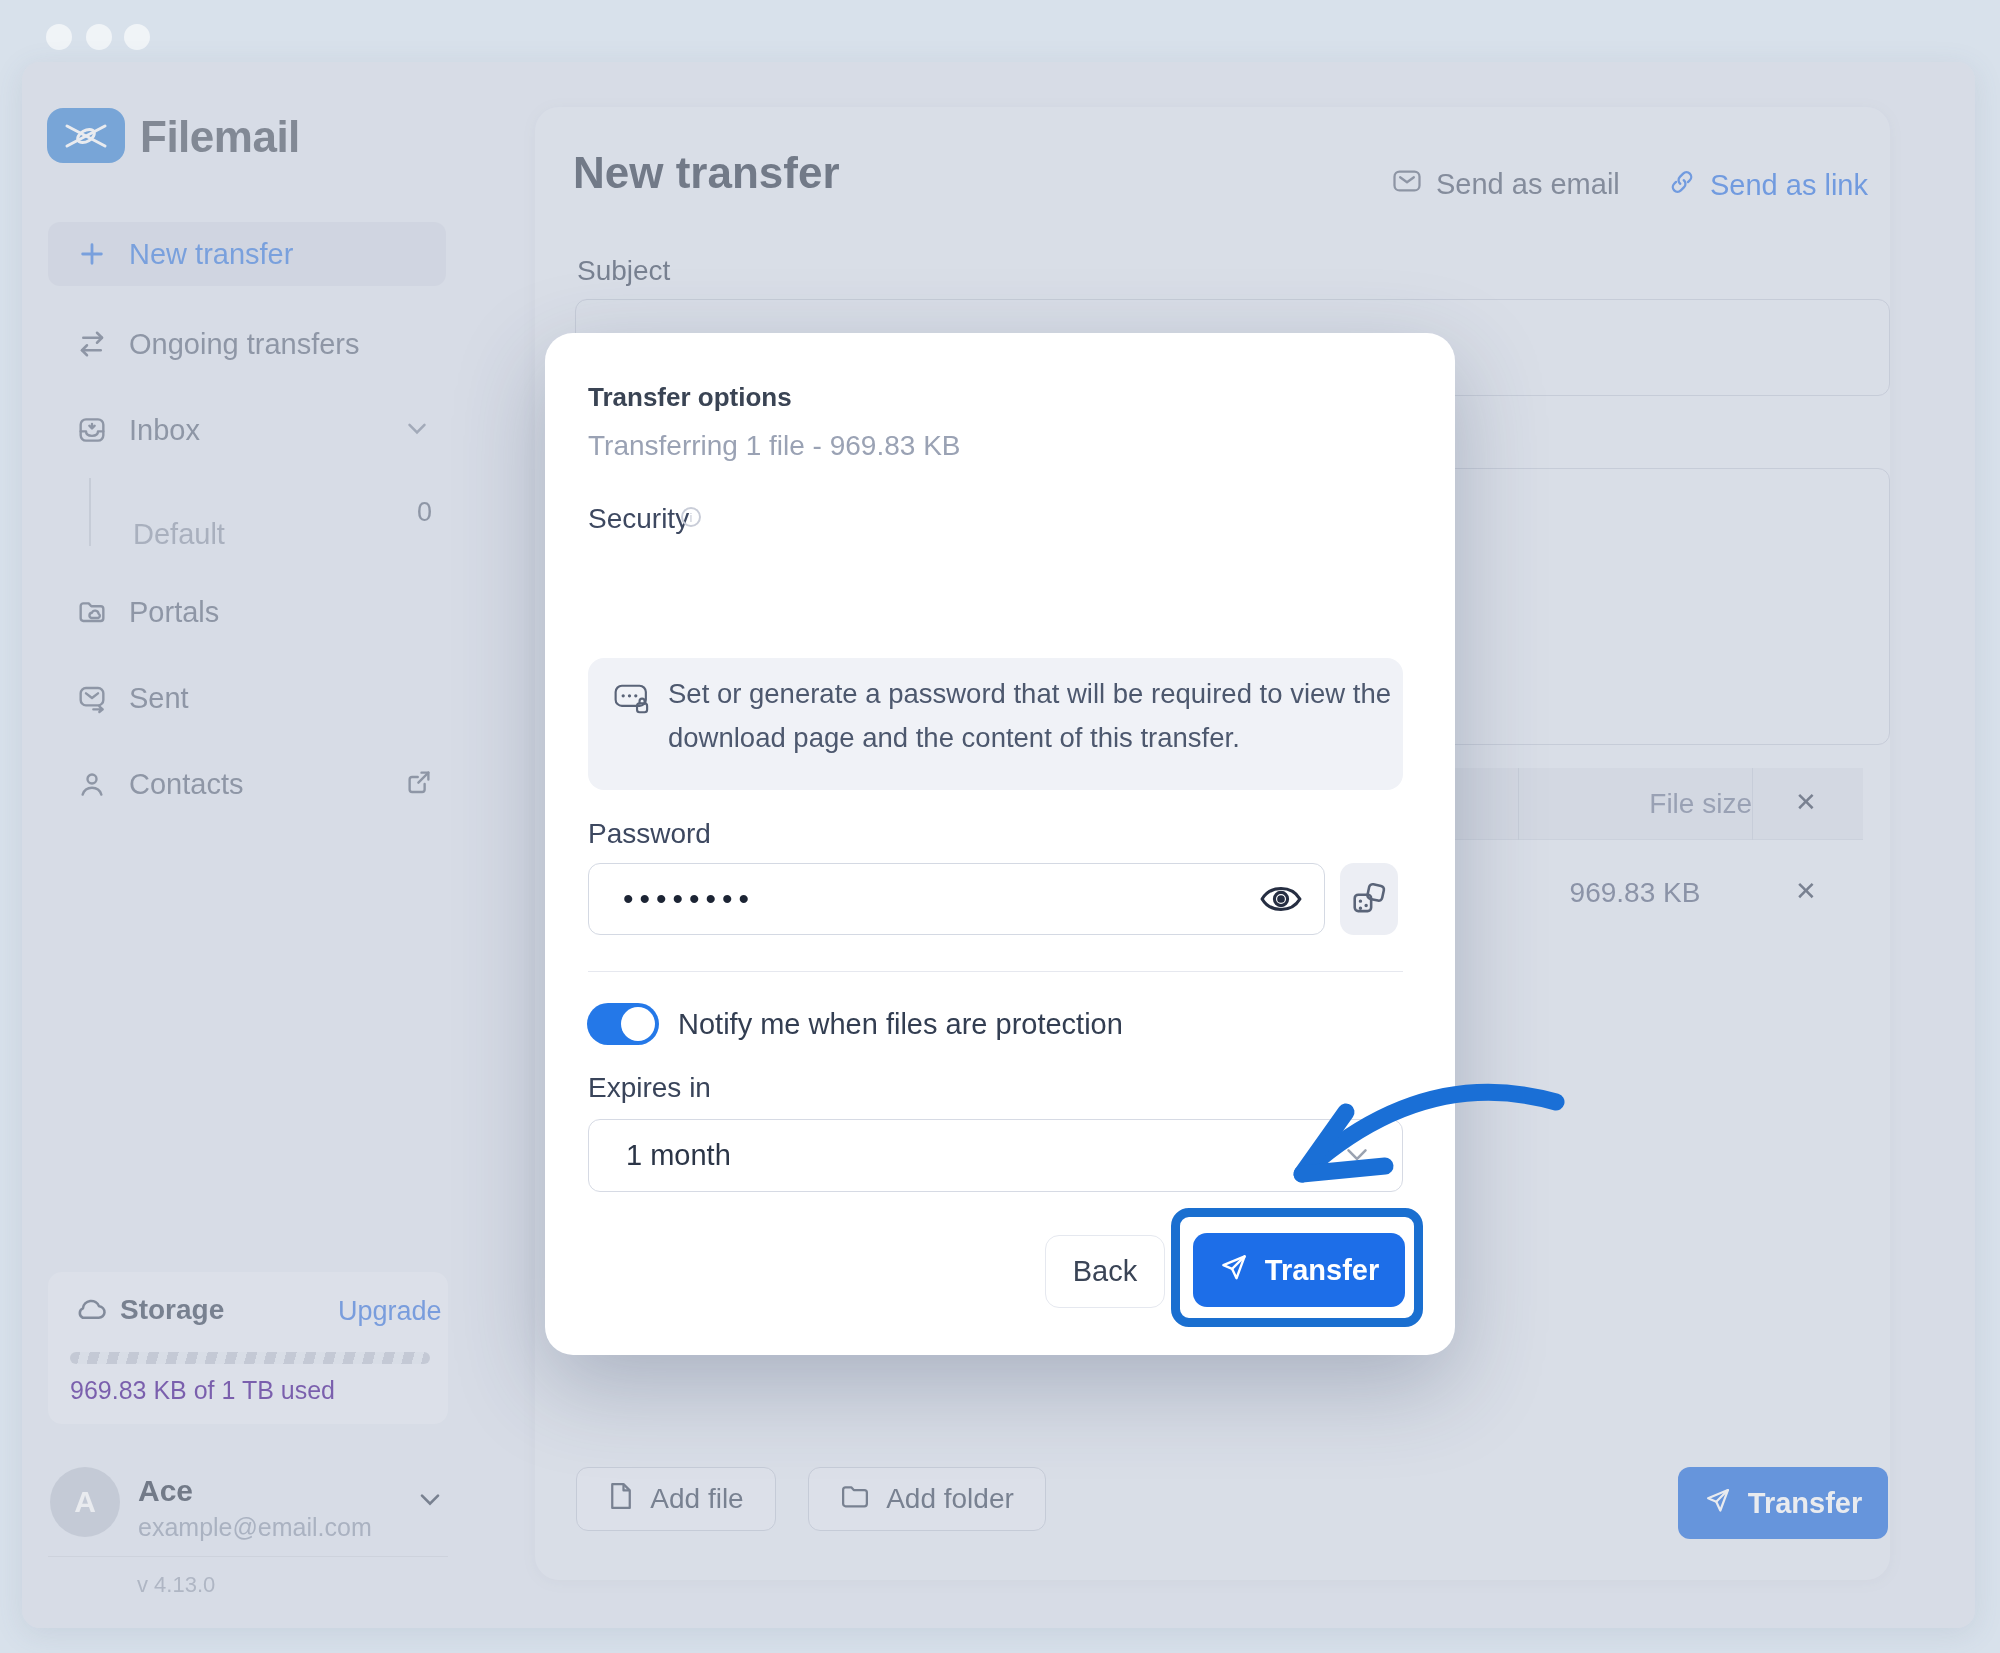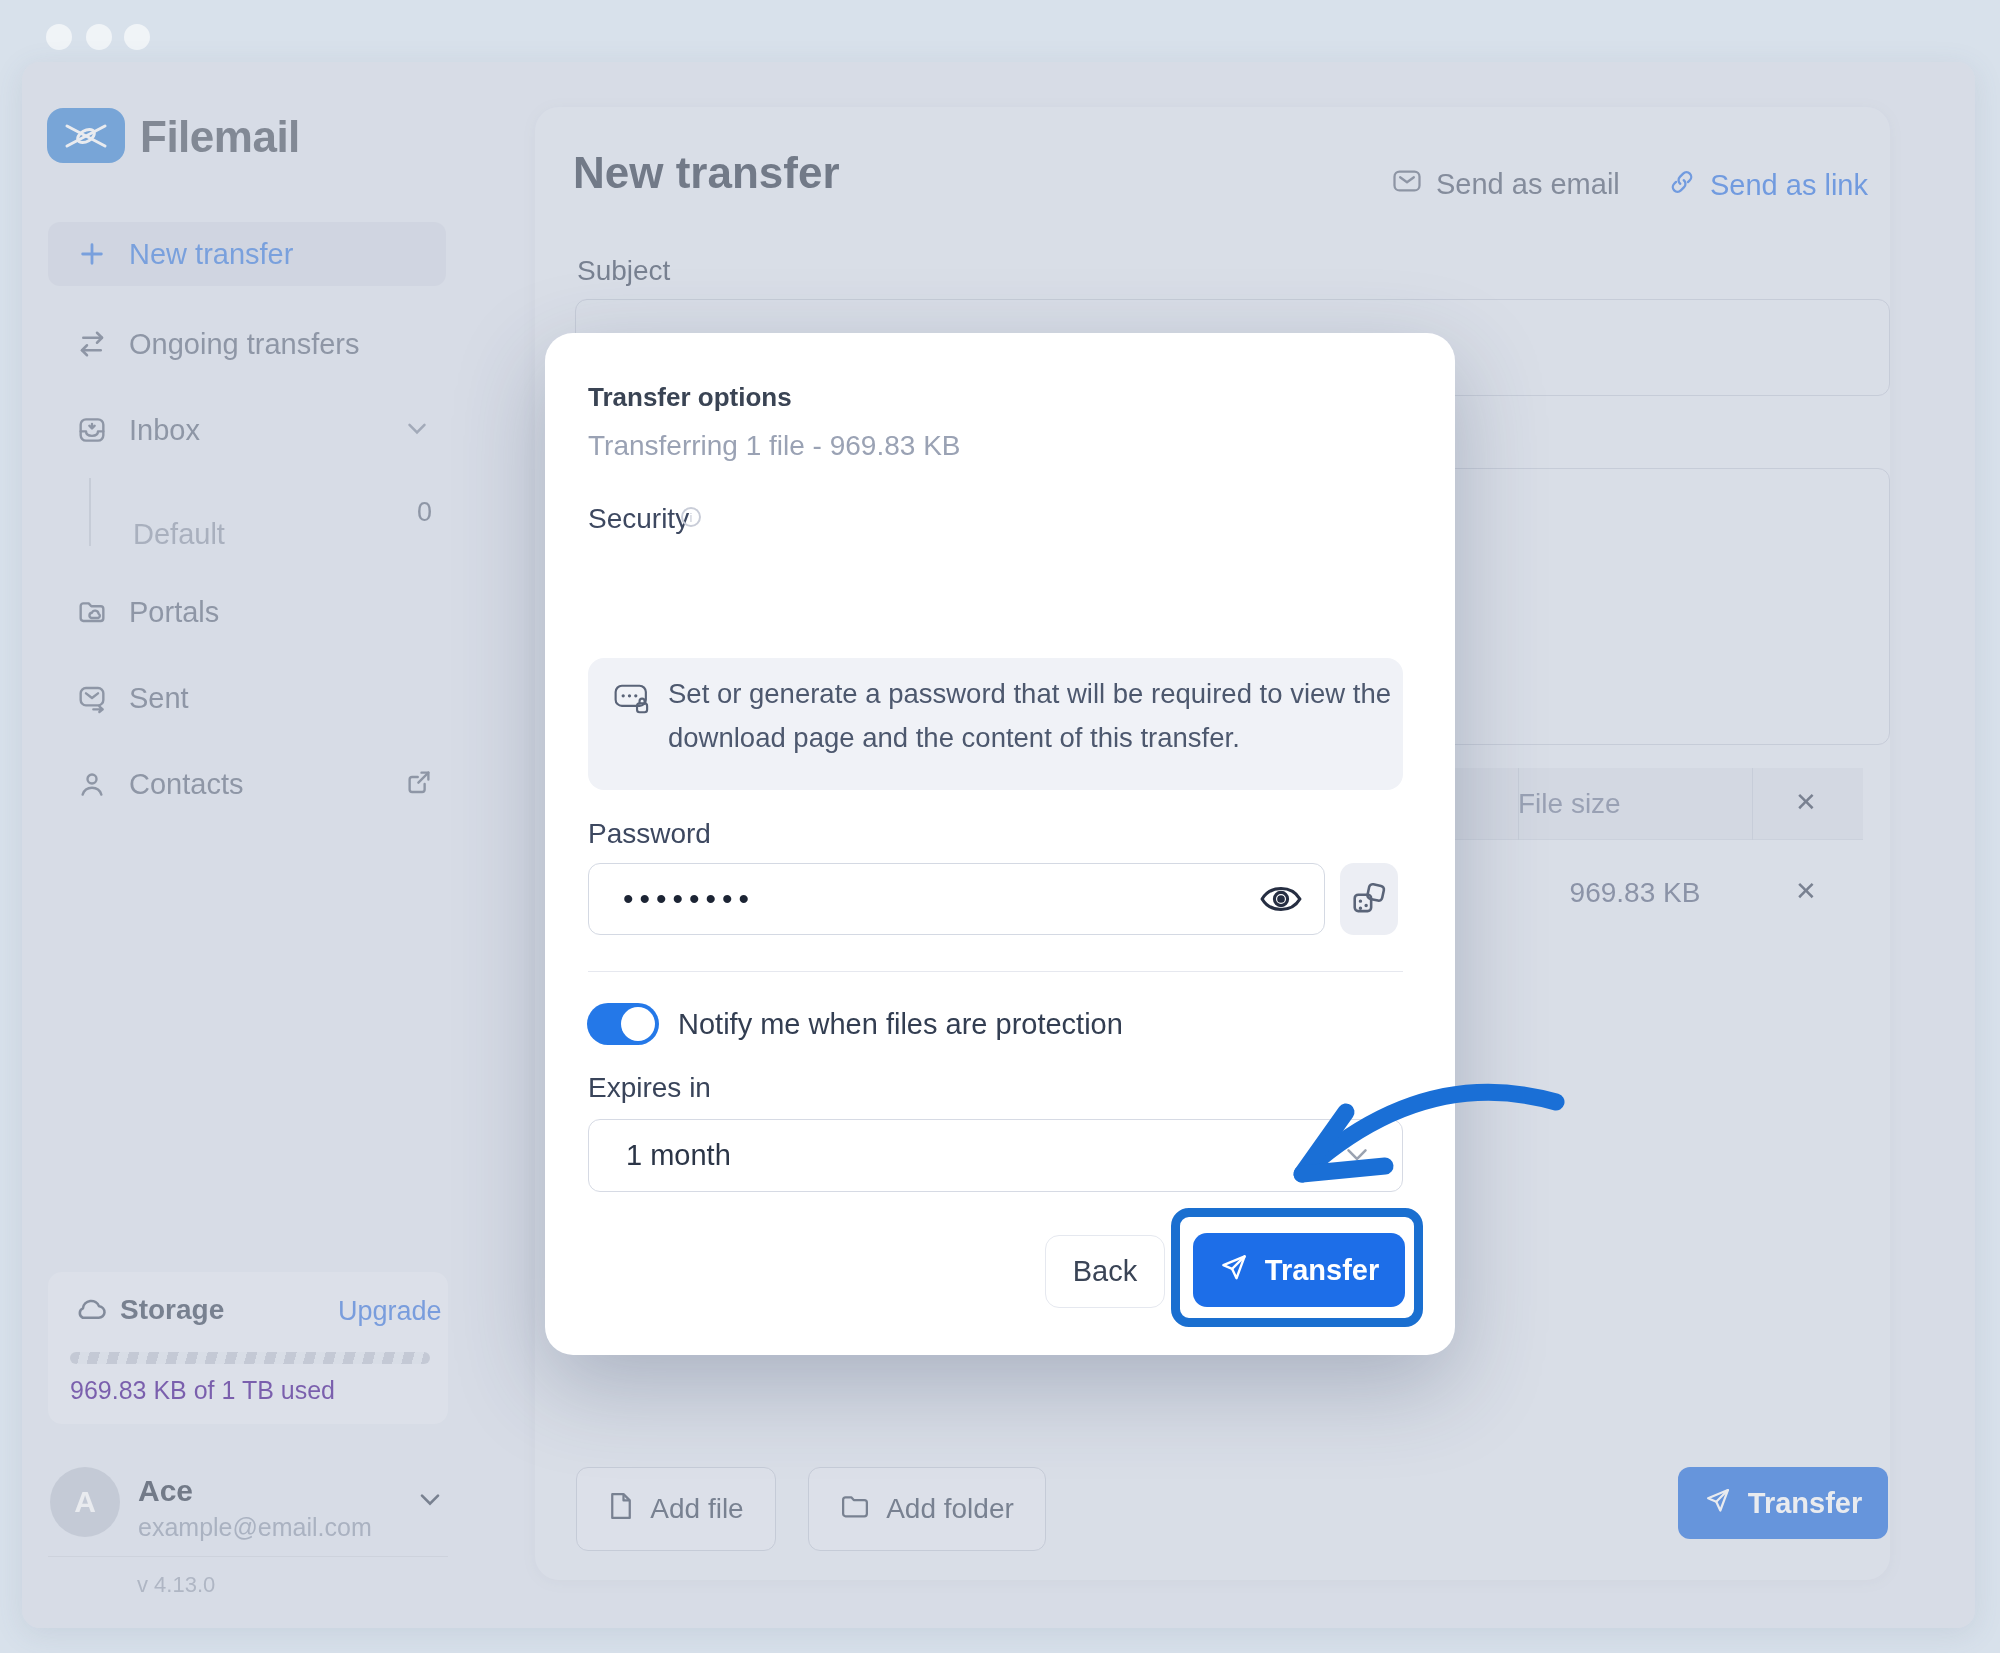--- a/index.html
+++ b/index.html
@@ -27,21 +27,21 @@
   
   .card{left:535px;top:107px;width:1355px;height:1473px;border-radius:24px;background:#e6eaf3;box-shadow:0 2px 14px rgba(100,112,140,0.08);}
   .page-title{left:573px;top:148px;font-size:44px;font-weight:600;color:#3f4959;}
   .hdr-action{position:absolute;top:168px;display:flex;align-items:center;gap:14px;cursor:pointer;font-size:29px;}
   .field-label{font-size:28px;color:#4a5568;}
   .box-input{position:absolute;border:1.5px solid #c7cdda;border-radius:12px;background:transparent;}
   .tbl-head{left:575px;top:768px;width:1288px;height:72px;background:#dce0ea;border-bottom:1px solid #cfd5e0;}
   .vline{position:absolute;top:768px;width:1px;height:72px;background:#c9cfdb;}
   .tbl-txt{font-size:28px;color:#7f88a0;}
   .x-btn{position:absolute;font-size:26px;color:#4b5568;cursor:pointer;}
-  .ghost-btn{position:absolute;top:1467px;height:84px;border:1.5px solid #c6ccd9;border-radius:12px;background:rgba(246,248,251,0.30);display:flex;align-items:center;justify-content:center;gap:16px;font-size:28px;color:#4a5568;cursor:pointer;}
+  .ghost-btn{position:absolute;top:1467px;height:64px;border:1.5px solid #c6ccd9;border-radius:12px;background:rgba(246,248,251,0.30);display:flex;align-items:center;justify-content:center;gap:16px;font-size:28px;color:#4a5568;cursor:pointer;}
   .primary-btn{display:flex;align-items:center;justify-content:center;gap:16px;border-radius:12px;background:#2d74e0;color:#ffffff;font-size:29px;font-weight:600;cursor:pointer;}
   
   .veil{left:22px;top:62px;width:1953px;height:1566px;border-radius:18px;background:rgba(198,202,212,0.38);z-index:20;}
   .modal{left:545px;top:333px;width:910px;height:1022px;border-radius:28px;background:#ffffff;box-shadow:0 30px 90px rgba(45,60,95,0.28);z-index:30;}
   .m-title{left:588px;top:382px;font-size:26px;font-weight:600;color:#3a4454;z-index:31;}
   .m-sub{left:588px;top:430px;font-size:28px;color:#9aa2b4;z-index:31;}
   .m-label{position:absolute;font-size:28px;font-weight:500;color:#3d4860;z-index:31;}
   .select{position:absolute;left:588px;width:815px;height:73px;border:1.5px solid #d6dae4;border-radius:12px;background:#ffffff;display:flex;align-items:center;z-index:31;cursor:pointer;}
   .select .val{margin-left:37px;font-size:29px;color:#2b3547;}
   .select .chev{margin-left:auto;margin-right:28px;}
@@ -203,21 +203,21 @@
     <span>Send as link</span>
   </div>
 
   <div class="abs field-label" style="left:577px;top:255px;">Subject</div>
   <input class="box-input" style="left: 575px; top: 299px; width: 1315px; height: 97px; padding: 0px 24px; font-size: 28px; color: rgb(63, 73, 89); background: transparent; outline: none;">
   <div class="box-input" style="left:575px;top:468px;width:1315px;height:277px;"></div>
 
   <div class="abs tbl-head"></div>
   <div class="vline" style="left:1518px;"></div>
   <div class="vline" style="left:1752px;"></div>
-  <div class="abs tbl-txt" style="left:1518px;top:788px;width:234px;text-align:left;">File size</div>
+  <div class="abs tbl-txt" style="left:1518px;top:788px;width:234px;text-align:right;">File size</div>
   <div class="x-btn" style="left:1795px;top:787px;">✕</div>
   <div class="abs" style="left:1518px;top:877px;width:234px;text-align:center;font-size:28px;color:#68728c;">969.83 KB</div>
   <div class="x-btn" style="left:1795px;top:876px;">✕</div>
 
   <div class="ghost-btn" style="left:576px;width:200px;">
     <span>
       <svg width="26" height="30" viewBox="0 0 20 24" fill="none" stroke="#4a5568" stroke-width="1.8" stroke-linejoin="round">
           <path d="M3 2.5 h9 l5 5 v14 h-14 z"></path>
           <path d="M12 2.5 v5 h5"></path>
         </svg>

